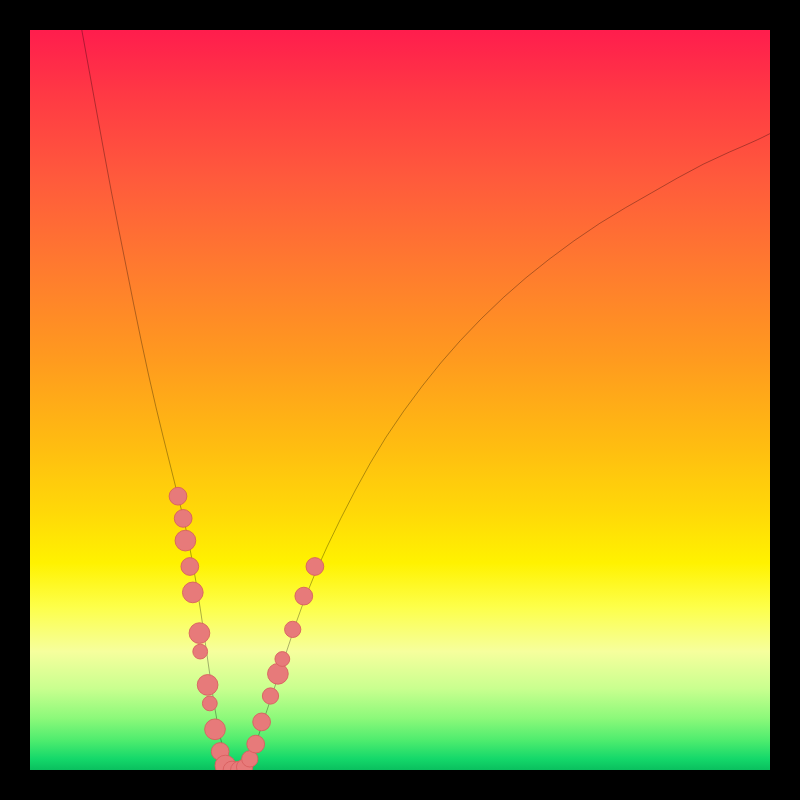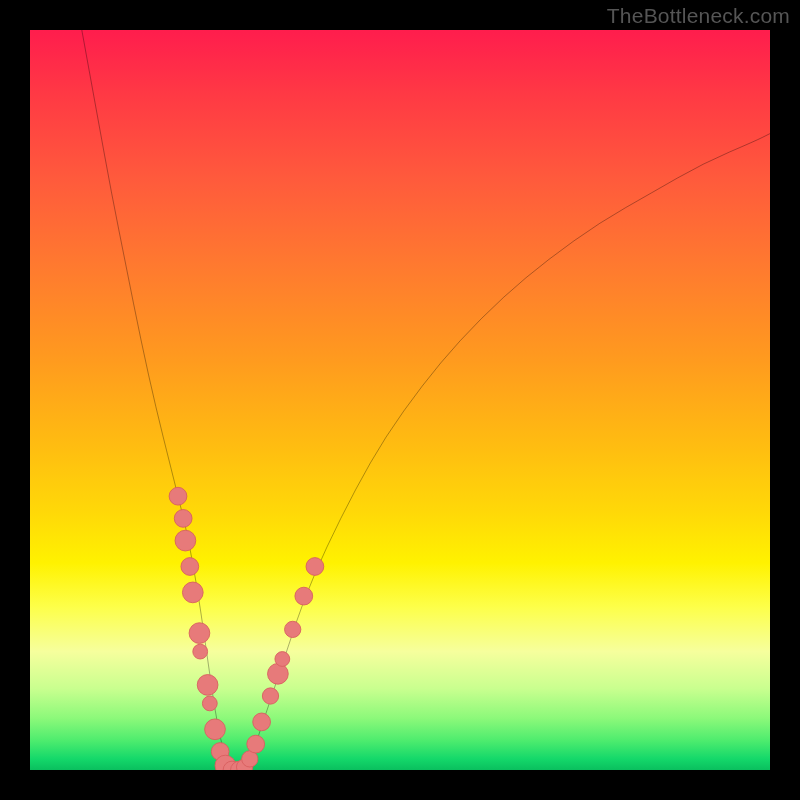--- a/index.html
+++ b/index.html
@@ -94,14 +94,13 @@
           <circle cx="31.30" cy="93.50" r="1.20" fill="#e77a7a" stroke="#d85f5f" stroke-width="0.12"></circle>
           <circle cx="32.50" cy="90.00" r="1.10" fill="#e77a7a" stroke="#d85f5f" stroke-width="0.12"></circle>
           <circle cx="33.50" cy="87.00" r="1.40" fill="#e77a7a" stroke="#d85f5f" stroke-width="0.12"></circle>
           <circle cx="34.10" cy="85.00" r="1.00" fill="#e77a7a" stroke="#d85f5f" stroke-width="0.12"></circle>
           <circle cx="35.50" cy="81.00" r="1.10" fill="#e77a7a" stroke="#d85f5f" stroke-width="0.12"></circle>
           <circle cx="37.00" cy="76.50" r="1.20" fill="#e77a7a" stroke="#d85f5f" stroke-width="0.12"></circle>
           <circle cx="38.50" cy="72.50" r="1.20" fill="#e77a7a" stroke="#d85f5f" stroke-width="0.12"></circle>
         </g>
     </svg>
   </div>
-  <div class="watermark">TheBottleneck.com</div>
 </div>
 
 </body></html>

